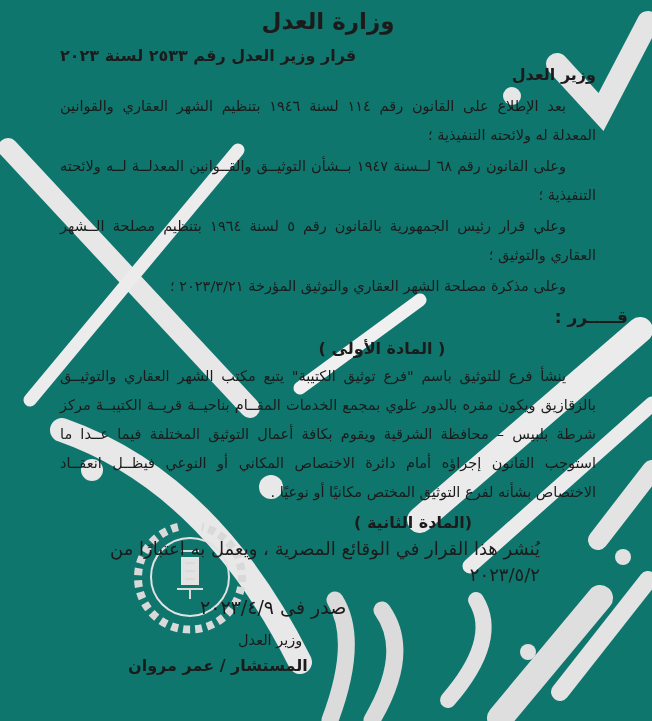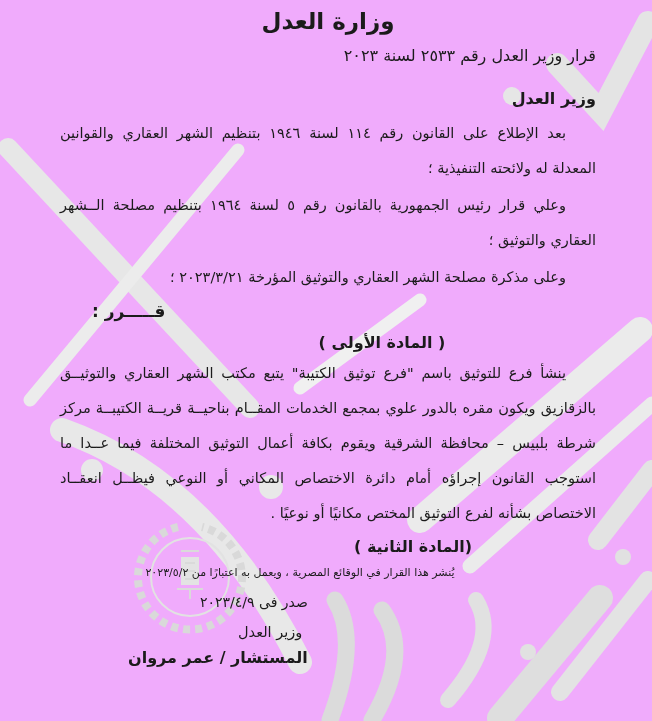--- a/index.html
+++ b/index.html
@@ -1,49 +1,49 @@
 <!DOCTYPE html>
 <html lang="ar" dir="rtl"><head>
 <meta charset="utf-8">
 <style>
   html,body{margin:0;padding:0;background:#ffffff;}
   .page{
     position:relative;
     width:652px;height:721px;
-    background:#f0abfc;
+    background:#0f766e;
     overflow:hidden;
     font-family:"DejaVu Sans","Liberation Sans",sans-serif;
     color:#1b1b1b;
     direction:rtl;
   }
   .watermark{position:absolute;top:0;left:0;z-index:0;}
   .content{position:relative;z-index:1;padding:4px 56px 0 60px;}
   .ministry{font-size:23px;font-weight:bold;text-align:center;margin:4px 0 12px;letter-spacing:0;}
-  .decree-title{font-size:16px;font-weight:normal;text-align:right;margin:0 0 24px;}
+  .decree-title{font-size:16px;font-weight:bold;text-align:left;margin:0 0 0;}
   .issuer{font-size:16px;font-weight:bold;text-align:right;margin:0 0 8px;}
   .recital{
-    font-size:14.5px;line-height:35px;margin:0 0 2px;
+    font-size:14.5px;line-height:29px;margin:0 0 2px;
     text-align:justify;text-indent:30px;
   }
   .decide-heading{
-    font-size:17px;font-weight:bold;text-align:left;
+    font-size:17px;font-weight:bold;text-align:right;
     position:relative;left:32px;margin:6px 0 12px;
   }
   .article-heading{
     font-size:16px;font-weight:bold;text-align:center;
     position:relative;margin:4px 0;
   }
   .article-heading.one{left:54px;}
   .article-heading.two{left:85px;margin-top:6px;}
   .pub-line{
-    font-size:11px;line-height:26px;margin:2px 0 8px;
-    text-align:center;padding-left:0;padding-right:56px;
+    font-size:18px;line-height:26px;margin:2px 0 8px;
+    text-align:right;padding-left:0;padding-right:56px;
   }
   .issued-on{
-    font-size:14px;margin:4px 0 14px;
+    font-size:19px;margin:4px 0 14px;
     text-align:left;padding-left:140px;
   }
   .sig-title{font-size:14.5px;margin:8px 0 8px;text-align:left;padding-left:178px;}
   .sig-name{font-size:16px;font-weight:bold;text-align:left;padding-left:68px;}
 </style>
 </head>
 <body>
 
 <div class="page">
 
@@ -89,20 +89,21 @@
   </svg>
 
   <div class="content">
     <div class="ministry">وزارة العدل</div>
 
     <div class="decree-title">قرار وزير العدل رقم ٢٥٣٣ لسنة ٢٠٢٣</div>
 
     <div class="issuer">وزير العدل</div>
 
     <p class="recital">بعد الإطلاع على القانون رقم ١١٤ لسنة ١٩٤٦ بتنظيم الشهر العقاري والقوانين المعدلة له ولائحته التنفيذية ؛</p>
+    <p class="recital">وعلى القانون رقم ٦٨ لــسنة ١٩٤٧ بــشأن التوثيــق والقــوانين المعدلــة لــه ولائحته التنفيذية ؛</p>
     <p class="recital">وعلي قرار رئيس الجمهورية بالقانون رقم ٥ لسنة ١٩٦٤ بتنظيم مصلحة الــشهر العقاري والتوثيق ؛</p>
     <p class="recital">وعلى مذكرة مصلحة الشهر العقاري والتوثيق المؤرخة ٢٠٢٣/٣/٢١ ؛</p>
 
     <div class="decide-heading">قـــــرر :</div>
 
     <div class="article-heading one">( المادة الأولى )</div>
 
     <p class="recital">ينشأ فرع للتوثيق باسم "فرع توثيق الكتيبة" يتبع مكتب الشهر العقاري والتوثيــق بالزقازيق ويكون مقره بالدور علوي بمجمع الخدمات المقــام بناحيــة قريــة الكتيبــة مركز شرطة بلبيس – محافظة الشرقية ويقوم بكافة أعمال التوثيق المختلفة فيما عــدا ما استوجب القانون إجراؤه أمام دائرة الاختصاص المكاني أو النوعي فيظــل انعقــاد الاختصاص بشأنه لفرع التوثيق المختص مكانيًا أو نوعيًا .</p>
 
     <div class="article-heading two">(المادة الثانية )</div>

